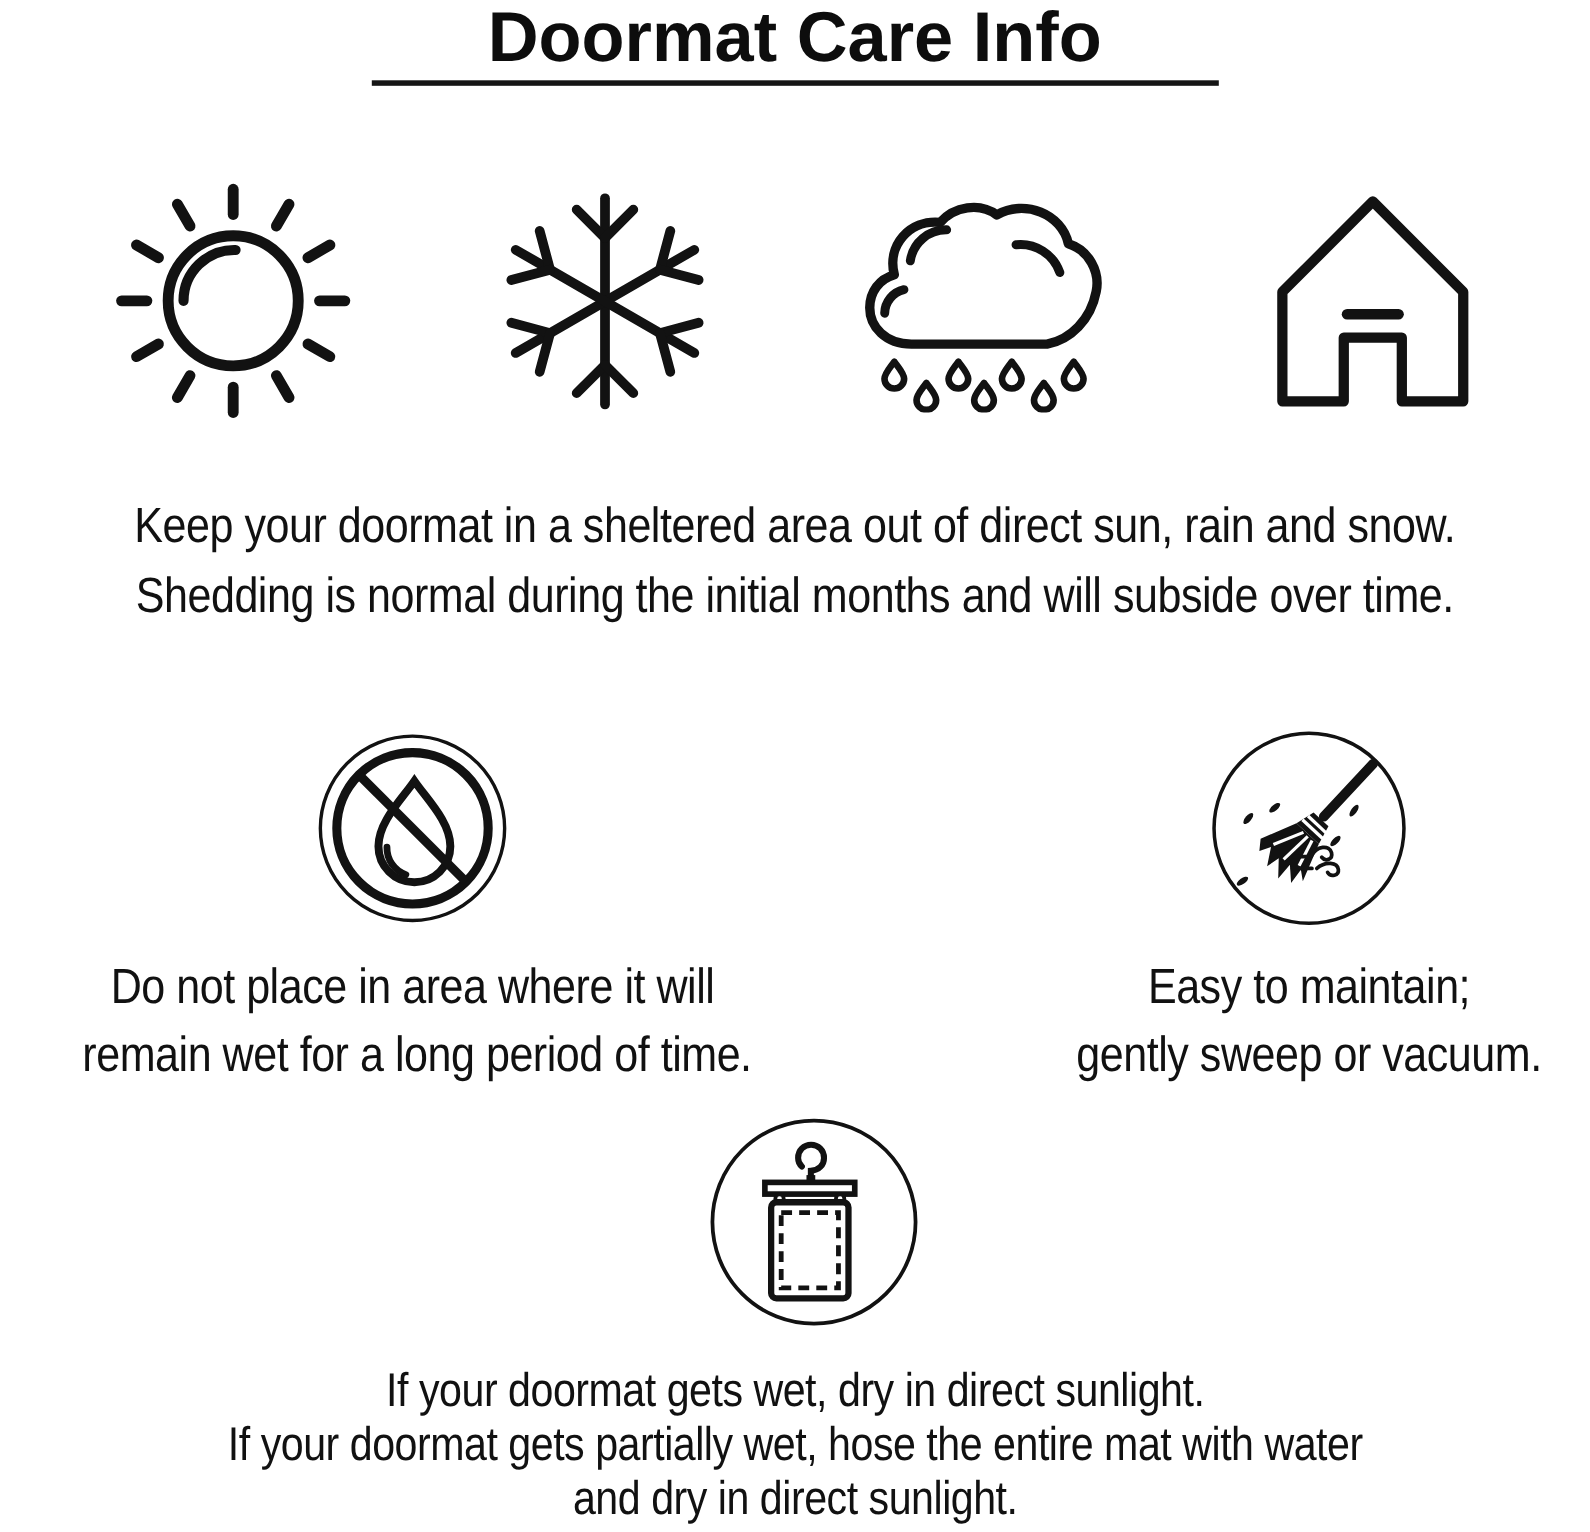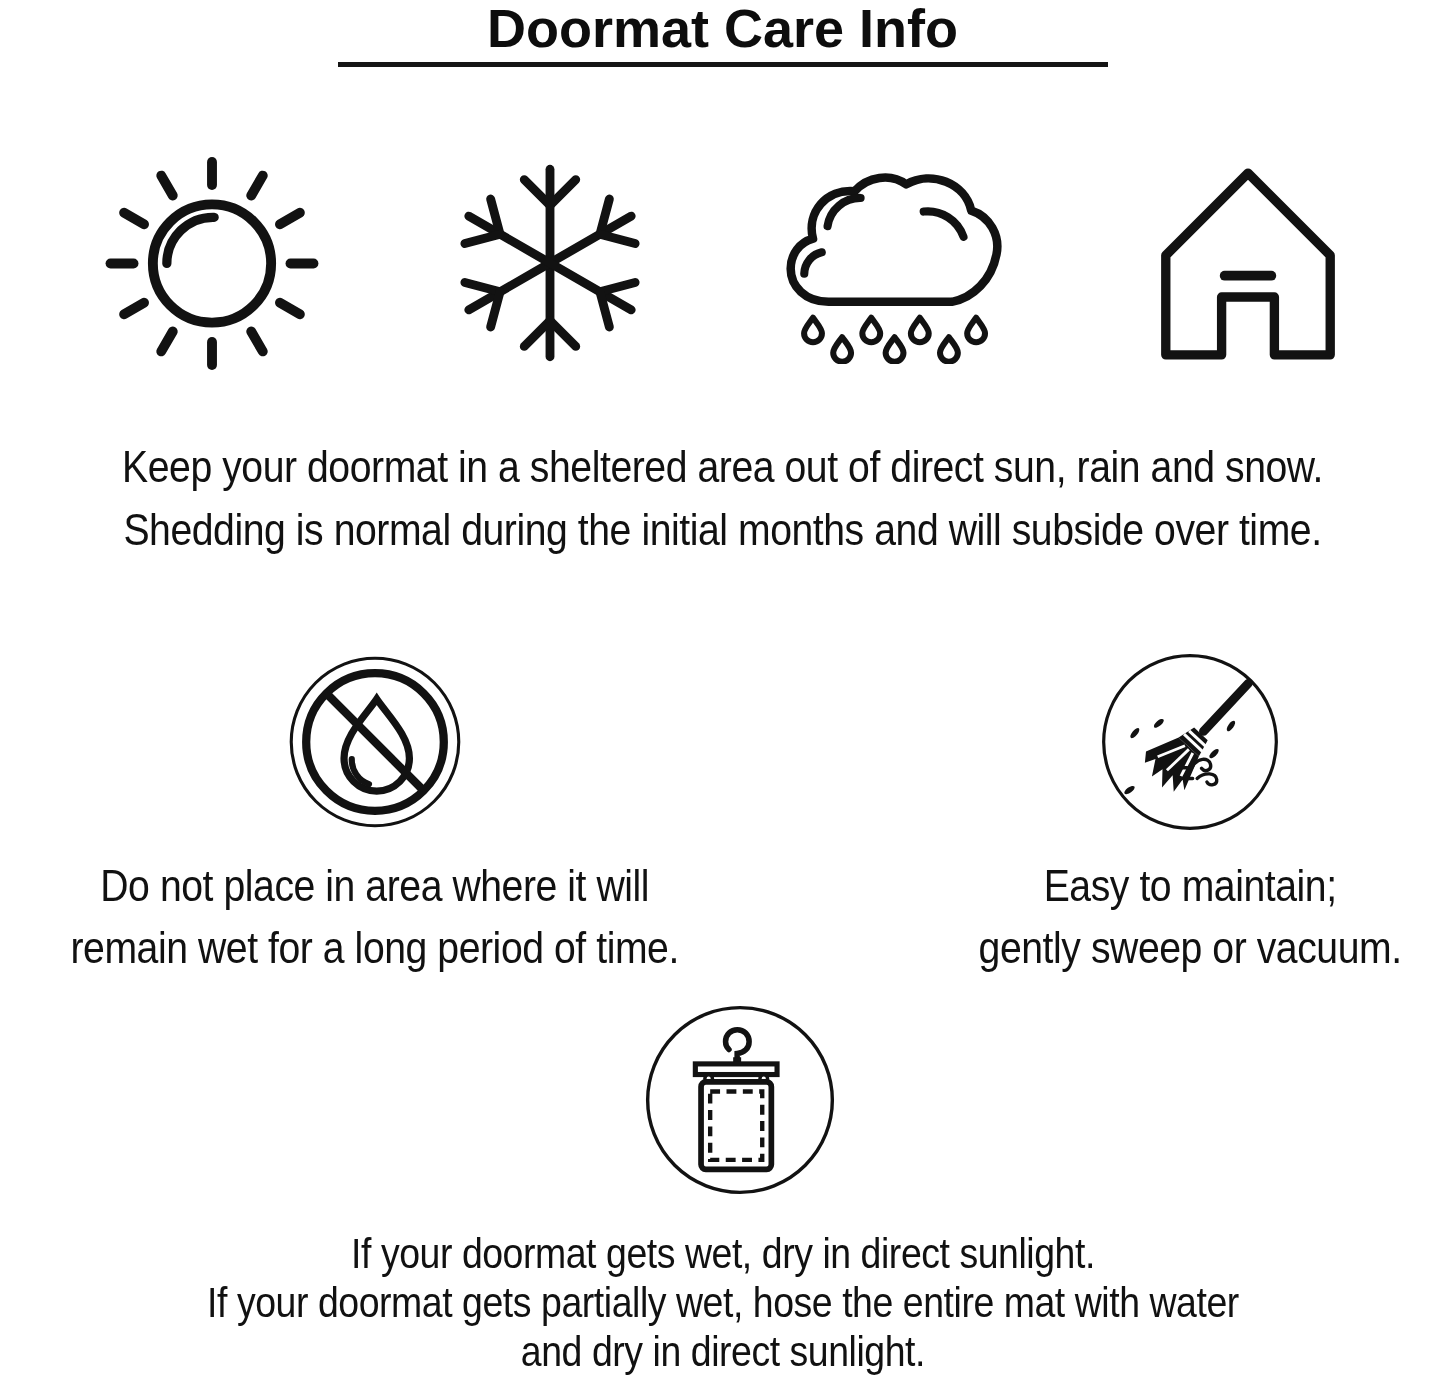--- a/index.html
+++ b/index.html
@@ -8,21 +8,21 @@
     width:1445px; height:1393px;
     background:#ffffff;
     color:#111111;
     font-family:"Liberation Sans", sans-serif;
     overflow:hidden;
   }
   
   .title {
     padding-top:0;
     text-align:center;
-    font-size:54px;
+    font-size:64px;
     font-weight:bold;
     line-height:1.06;
     letter-spacing:0;
     color:#0d0d0d;
   }
   .rule {
     width:770px; height:5px;
     background:#151515;
     margin:5px auto 0 auto;
   }
@@ -45,21 +45,21 @@
     letter-spacing:-0.5px;
     white-space:nowrap;
   }
   
   .care-row {
     margin-top:92px;
     display:flex;
     justify-content:space-between;
     padding:0 10px 0 30px;
   }
-  .care-col { display:flex; flex-direction:column; align-items:center; }
+  .care-col { display:flex; flex-direction:column; }
   .care-col.left  { width:690px; }
   .care-col.right { width:490px; }
   .badge { height:178px; display:flex; align-items:center; justify-content:center; }
   .care-text {
     margin-top:24px;
     font-size:45px;
     line-height:62px;
     text-align:center;
     letter-spacing:-0.5px;
     white-space:nowrap;

